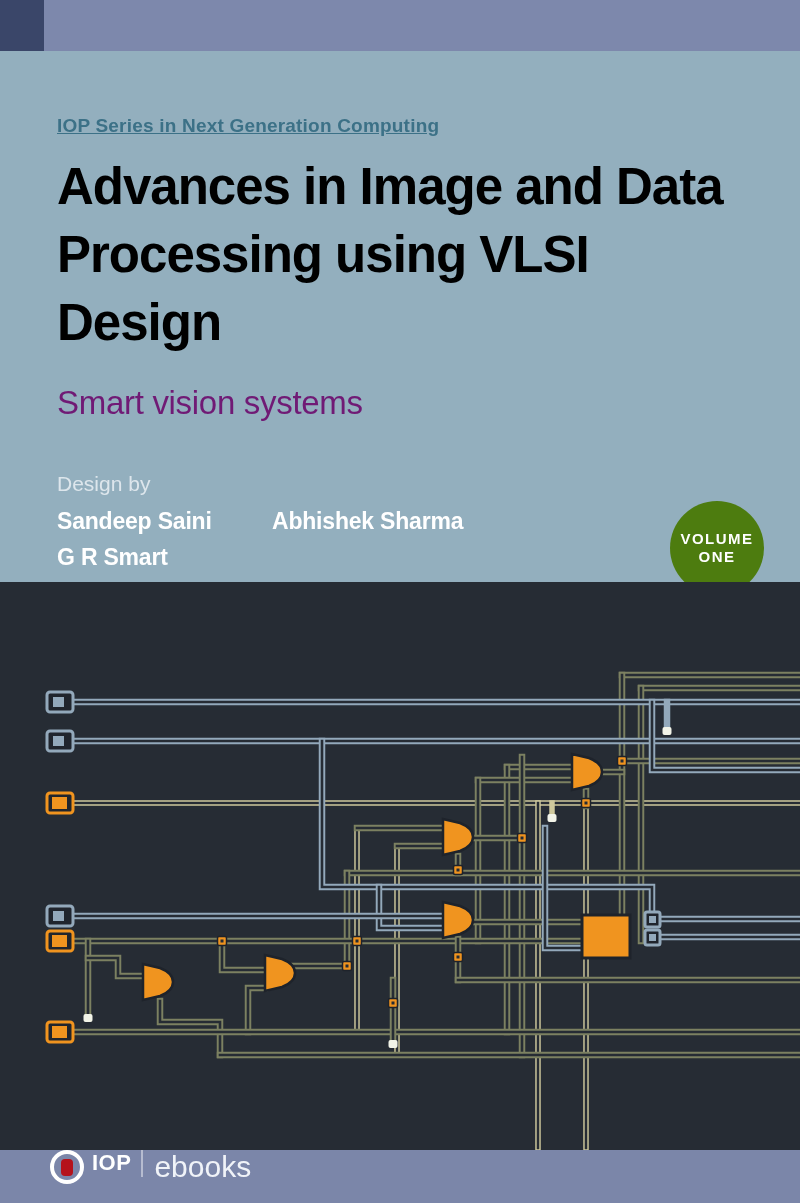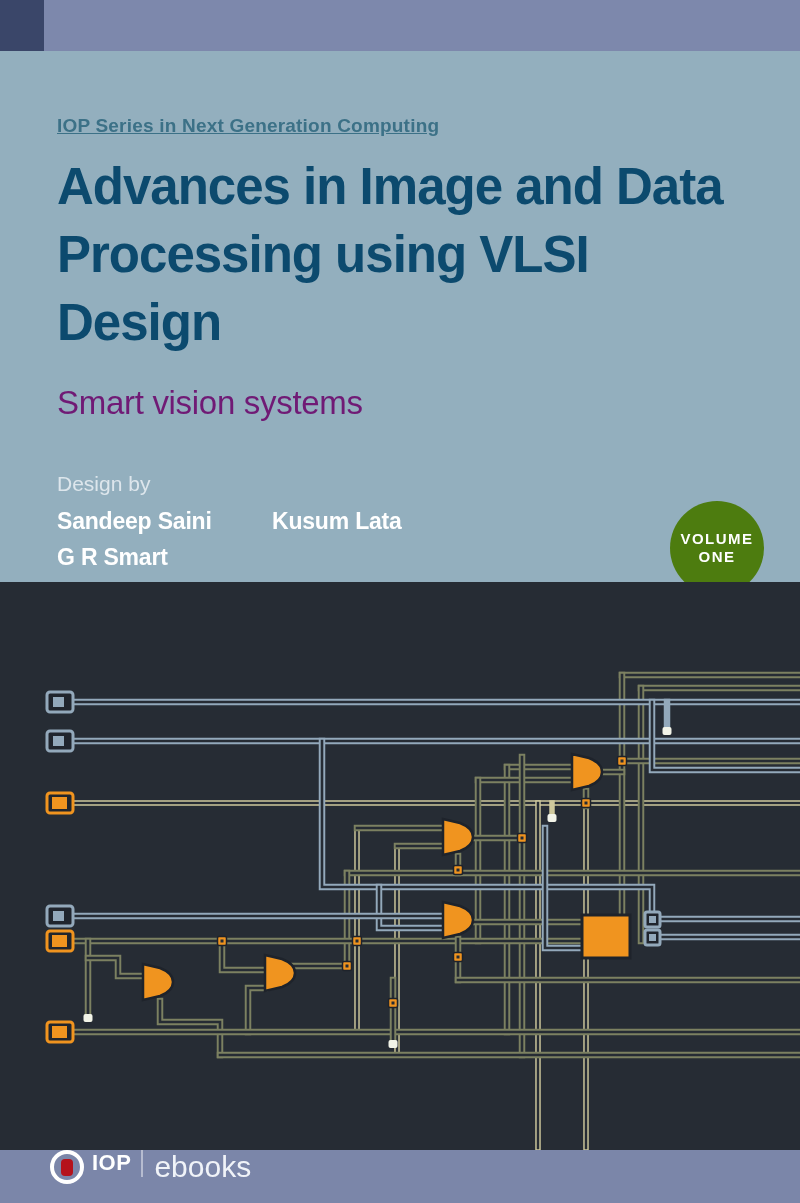--- a/index.html
+++ b/index.html
@@ -8,21 +8,21 @@
     font-family:"Liberation Sans", sans-serif;
     background:#93afbe;overflow:hidden;
   }
   
   .topband{position:absolute;top:0;left:0;width:800px;height:51px;background:#7d88ac;}
   .corner-square{position:absolute;top:0;left:0;width:44px;height:51px;background:#3a4669;}
   
   .main{position:absolute;top:51px;left:0;width:800px;height:531px;background:#93afbe;}
   .main-inner{padding:64px 40px 0 57px;}
   .series{font-size:19px;font-weight:bold;color:#3c7187;letter-spacing:0.2px;text-decoration:underline;}
-  .title{margin-top:16px;font-size:51px;line-height:68px;font-weight:bold;color:#0c4a6e;letter-spacing:-1px;}
+  .title{margin-top:16px;font-size:51px;line-height:68px;font-weight:bold;color:#000000;letter-spacing:-1px;}
   .subtitle{margin-top:27px;font-size:33px;color:#701a75;font-weight:400;letter-spacing:-0.3px;}
   .edited-by{margin-top:50px;font-size:21px;color:#dde6ec;font-weight:400;}
   .editors{margin-top:7px;display:grid;grid-template-columns:215px auto;grid-auto-rows:36px;align-items:center;}
   .editor{font-size:23px;font-weight:bold;color:#ffffff;letter-spacing:-0.2px;}
   .volume-badge{
     position:absolute;left:670px;top:450px;width:94px;height:94px;border-radius:50%;
     background:#4d7c0f;display:flex;flex-direction:column;align-items:center;justify-content:center;
   }
   .volume-badge .l1,.volume-badge .l2{color:#fff;font-weight:bold;font-size:15px;letter-spacing:1.5px;line-height:18px;}
   
@@ -65,21 +65,21 @@
     <div class="main-inner">
       <div class="series">IOP Series in Next Generation Computing</div>
       <div class="title">
         <div>Advances in Image and Data</div>
         <div>Processing using VLSI Design</div>
       </div>
       <div class="subtitle">Smart vision systems</div>
       <div class="edited-by">Design by</div>
       <div class="editors">
         <div class="editor">Sandeep Saini</div>
-        <div class="editor">Kusum Lata</div>
+        <div class="editor">Abhishek Sharma</div>
         <div class="editor">G R Smart</div>
       </div>
     </div>
     <div class="volume-badge">
       <div class="l1">VOLUME</div>
       <div class="l2">ONE</div>
     </div>
   </div>
 
   <div class="circuit">

